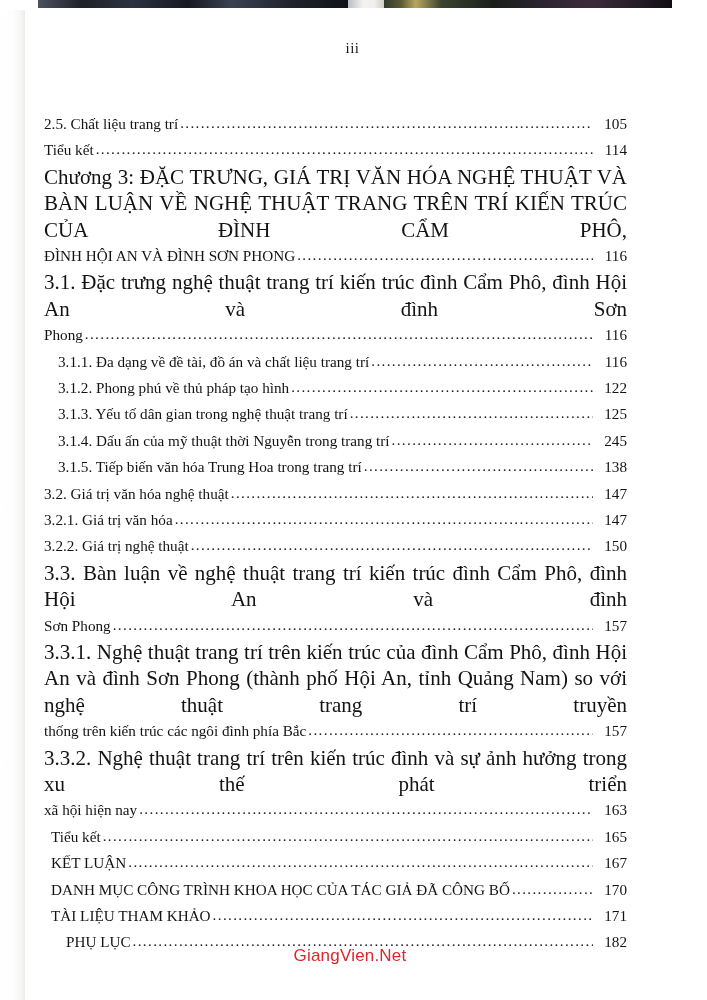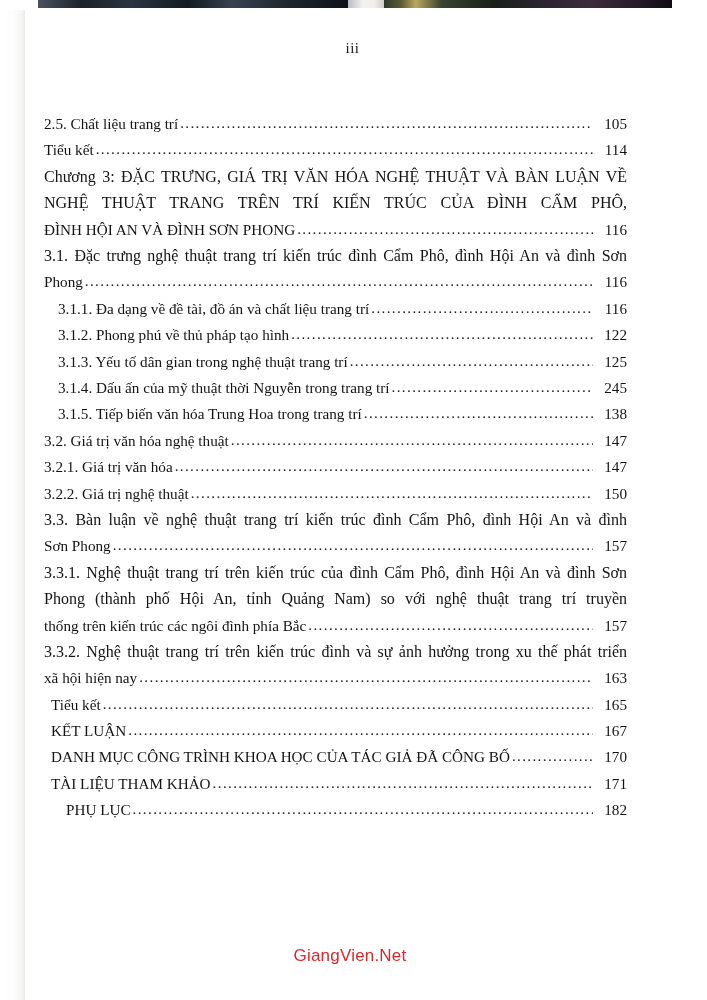--- a/index.html
+++ b/index.html
@@ -99,21 +99,21 @@
   }
   .toc-line .pg {
     flex: 0 0 auto;
     text-align: right;
     min-width: 30px;
     padding-left: 3px;
   }
 
   
   .toc-wrap {
-    font-size: 16px;
+    font-size: 21px;
     line-height: 26.4px;
     color: #131313;
     text-align: justify;
     text-align-last: justify;
     white-space: normal;
   }
 
   .indent-1 { margin-left: 0px; }
   .indent-2 { margin-left: 14px; }
   .indent-3 { margin-left: 7px; }

